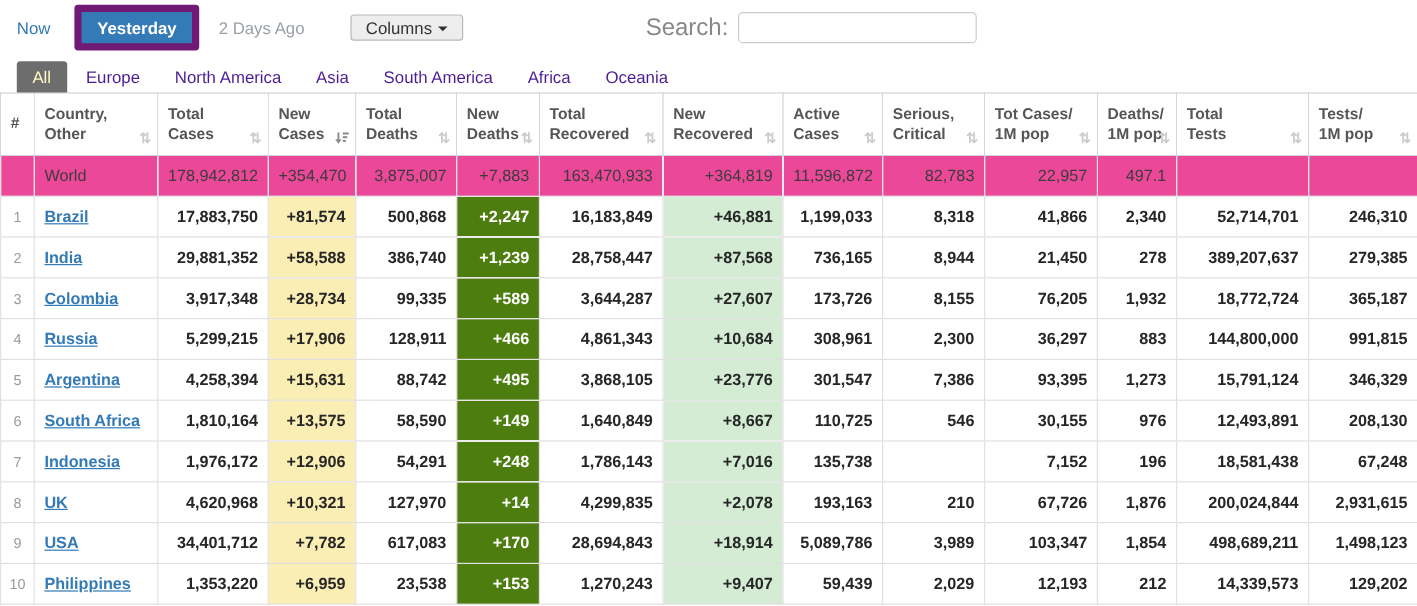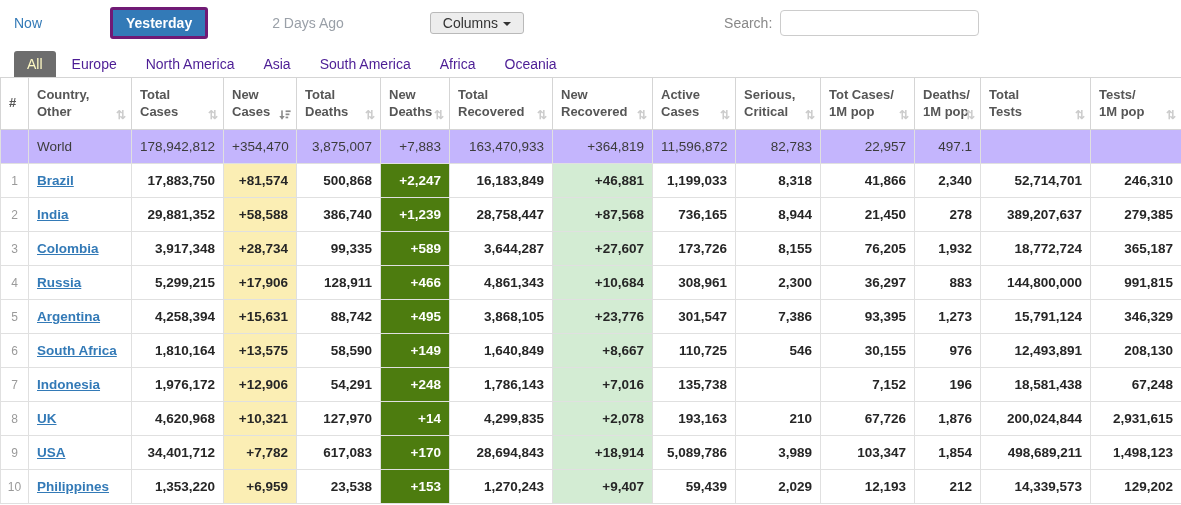--- a/index.html
+++ b/index.html
@@ -1,53 +1,53 @@
 <!DOCTYPE html>
 <html><head>
 <meta charset="utf-8">
 <style>
   html,body{margin:0;padding:0;}
   body{
     width:1181px;height:505px;overflow:hidden;background:#fff;
     font-family:"Liberation Sans", sans-serif;-webkit-font-smoothing:antialiased;
   }
   
-  .toolbar{display:flex;align-items:center;height:46px;padding-left:14px;box-sizing:border-box;gap:48px;}
+  .toolbar{display:flex;align-items:center;height:46px;padding-left:14px;box-sizing:border-box;}
   .link-btn{color:#337ab7;font-size:14px;margin-right:20px;cursor:pointer;text-decoration:none;}
-  .btn-primary{background:#337ab7;color:#fff;border:3px solid #701a75;border-radius:3px;
+  .btn-primary{background:#337ab7;color:#fff;border:6px solid #701a75;border-radius:3px;
     font-size:14px;font-weight:bold;padding:5px 13px;margin-right:16px;cursor:pointer;
     font-family:"Liberation Sans",sans-serif;}
   .muted-btn{color:#9aa0a8;font-size:14px;margin-right:38px;cursor:pointer;}
   .btn-default{background:#ededed;color:#333;border:1px solid #b9b9b9;border-radius:3px;
     font-size:14px;padding:2px 12px;cursor:pointer;font-family:"Liberation Sans",sans-serif;}
   .caret{display:inline-block;width:0;height:0;margin-left:5px;vertical-align:middle;
     border-top:4px solid #333;border-left:4px solid transparent;border-right:4px solid transparent;}
   .search-wrap{display:flex;align-items:center;margin-left:152px;}
-  .search-wrap label{color:#888;font-size:14px;margin-right:8px;}
+  .search-wrap label{color:#888;font-size:20px;margin-right:8px;}
   .search-wrap input{width:185px;height:24px;border:1px solid #ccc;border-radius:4px;outline:none;
     font-size:13px;padding:0 6px;}
   
   .tabs{display:flex;align-items:flex-end;height:31px;padding-left:14px;box-sizing:border-box;}
   .tab{font-size:14px;color:#4c1d95;padding:5px 13px;margin-right:3px;cursor:pointer;
     border-radius:3px 3px 0 0;white-space:nowrap;}
   .tab.active{background:#6d6d6d;color:#fef9c3;}
   
   table{border-collapse:collapse;table-layout:fixed;width:1181px;font-size:13.5px;}
   th,td{border:1px solid #e0e0e0;padding:0 8px;box-sizing:border-box;overflow:hidden;white-space:nowrap;}
   thead th{height:52px;vertical-align:middle;text-align:left;color:#565656;font-size:13px;
     font-weight:bold;border-color:#d5d5d5;background:#fff;position:relative;cursor:pointer;}
   thead th .hlab{line-height:1.3;}
   .sic{position:absolute;right:5px;bottom:8px;color:#ccc;font-size:12px;line-height:1;}
   .sic.active svg{display:block;}
   tbody td{height:34px;color:#262626;}
   td.rank{color:#9a9a9a;font-size:12px;text-align:center;padding:0;font-weight:normal;}
   td.country{font-size:13.5px;}
   td.country a{color:#337ab7;font-weight:bold;text-decoration:underline;cursor:pointer;}
   td.num{text-align:right;font-weight:bold;}
-  tr.world td{background:#c4b5fd;color:#3c3c3c;}
+  tr.world td{background:#ec4899;color:#3c3c3c;}
   tr.world td.num{font-weight:normal;}
   tr.world td.country{font-weight:normal;}
   td.bg-yellow{background:#fbeeb4;}
   td.bg-green{background:#d3ecd3;}
   td.bg-red{background:#4d7c0f;color:#fff !important;margin-left:19px;}
 </style>
 </head>
 <body>
 
 <div class="toolbar">

